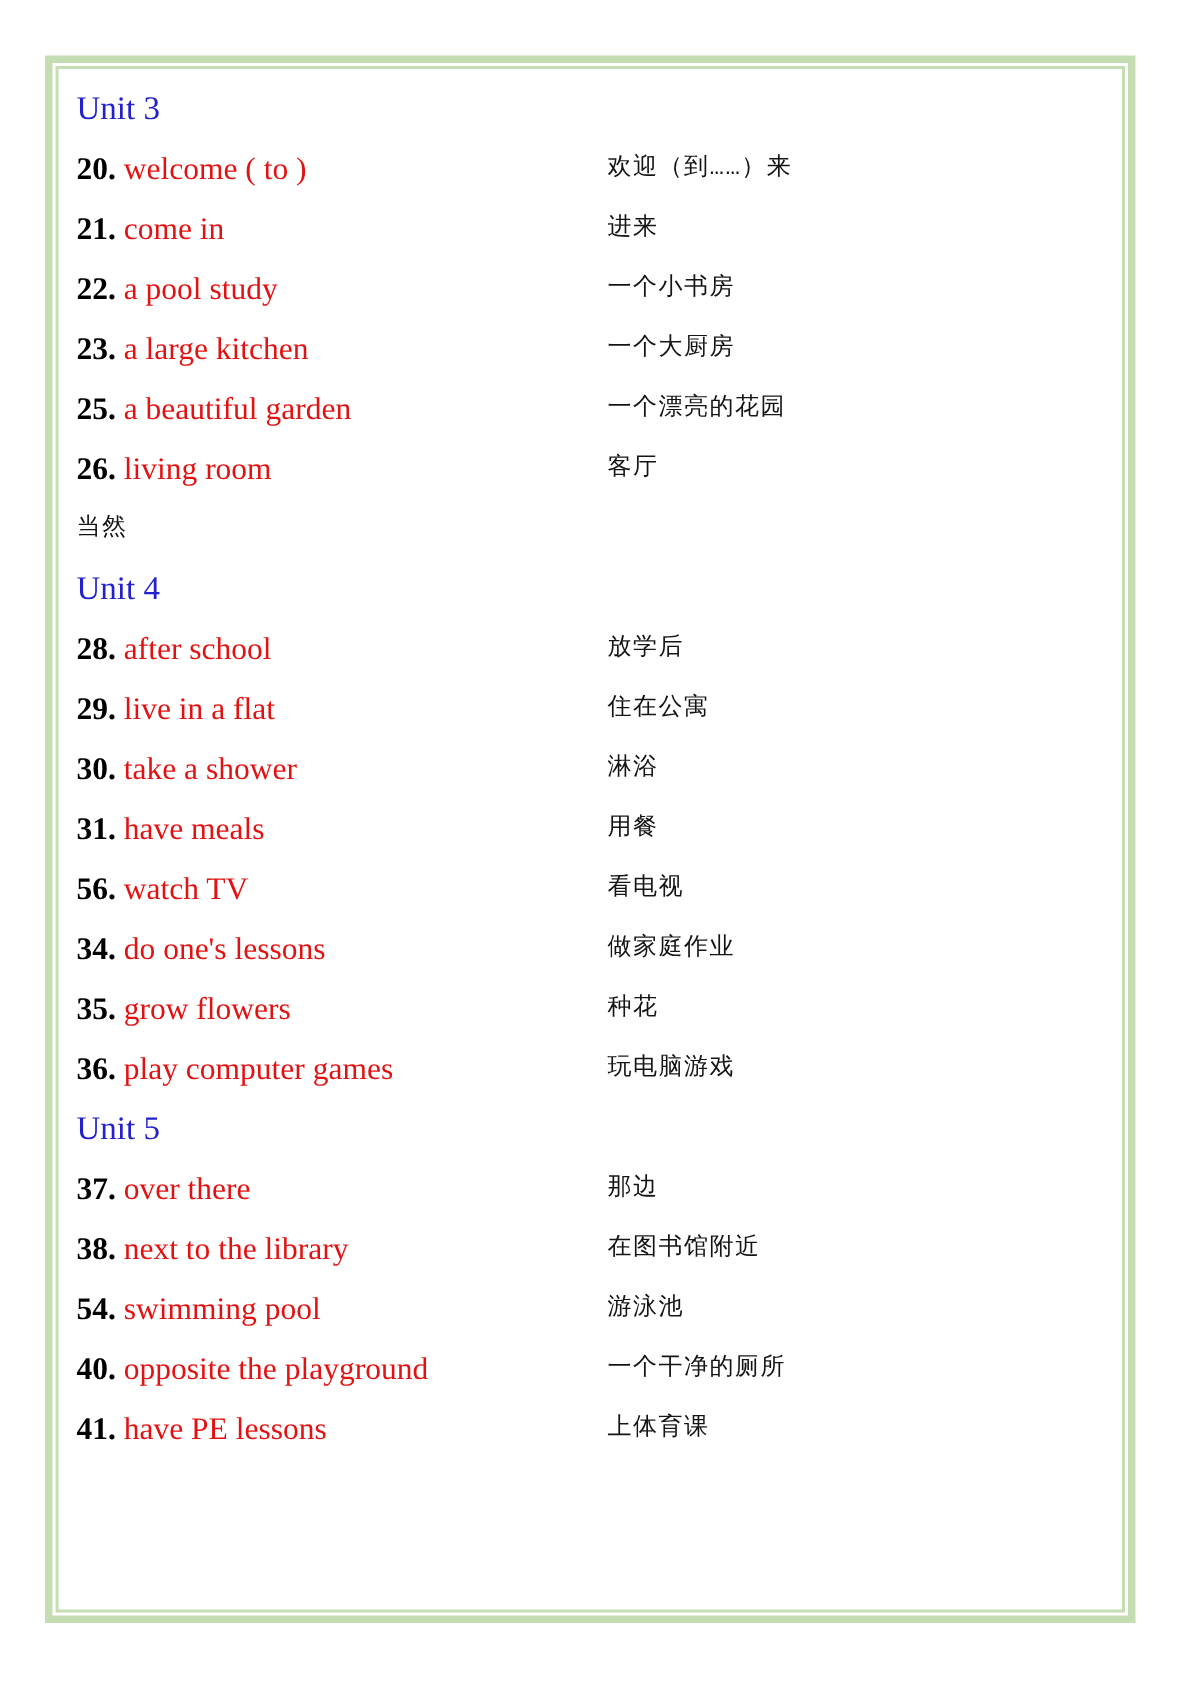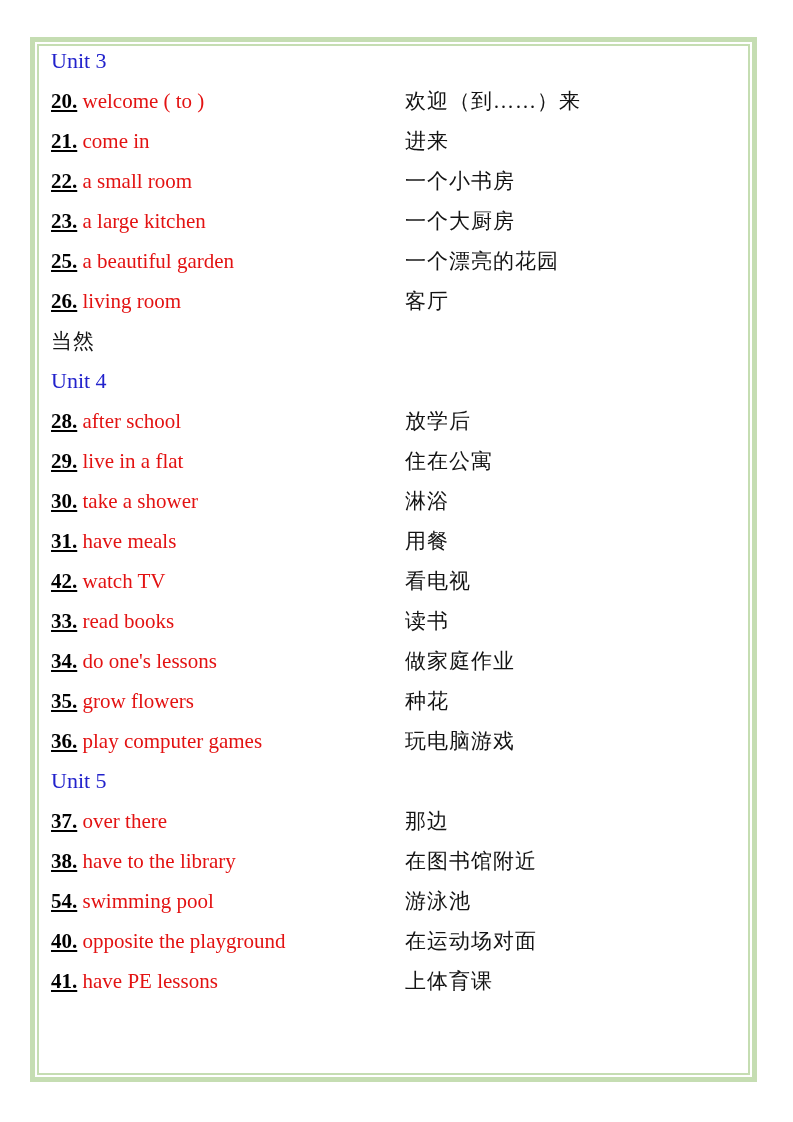--- a/index.html
+++ b/index.html
@@ -35,21 +35,21 @@
     border: 5px solid var(--border-color);
   }
   .border-inner {
     position: absolute;
     inset: 2px;
     border: 2px solid var(--border-color);
   }
   .content {
     position: absolute;
     left: 51px;
-    top: 41px;
+    top: 52px;
     width: 690px;
   }
   .unit {
     height: 40px;
     line-height: 40px;
     font-size: 22px;
     color: var(--unit-color);
     white-space: nowrap;
   }
   .row {
@@ -59,28 +59,27 @@
     white-space: nowrap;
   }
   .en-cell {
     width: 354px;
     flex: 0 0 354px;
     font-size: 21px;
   }
   .num {
     font-weight: bold;
     color: var(--number-color);
-    text-decoration: underline;
   }
   .en {
     color: var(--english-color);
   }
   .zh {
-    font-family: Liberation Serif, serif;
-    font-size: 21px;
+    font-family: Liberation Mono, monospace;
+    font-size: 16px;
     color: var(--chinese-color);
     letter-spacing: 1px;
     text-align: right;
   }
 </style>
 </head>
 <body>
 
 <div class="sheet">
   <div class="border-outer">
@@ -90,21 +89,21 @@
       <div class="unit">Unit 3</div>
       <div class="row">
         <span class="en-cell"><span class="num">20.</span> <span class="en">welcome ( to )</span></span>
         <span class="zh">欢迎（到……）来</span>
       </div>
       <div class="row">
         <span class="en-cell"><span class="num">21.</span> <span class="en">come in</span></span>
         <span class="zh">进来</span>
       </div>
       <div class="row">
-        <span class="en-cell"><span class="num">22.</span> <span class="en">a small room</span></span>
+        <span class="en-cell"><span class="num">22.</span> <span class="en">a pool study</span></span>
         <span class="zh">一个小书房</span>
       </div>
       <div class="row">
         <span class="en-cell"><span class="num">23.</span> <span class="en">a large kitchen</span></span>
         <span class="zh">一个大厨房</span>
       </div>
       <div class="row">
         <span class="en-cell"><span class="num">25.</span> <span class="en">a beautiful garden</span></span>
         <span class="zh">一个漂亮的花园</span>
       </div>
@@ -126,54 +125,50 @@
       </div>
       <div class="row">
         <span class="en-cell"><span class="num">30.</span> <span class="en">take a shower</span></span>
         <span class="zh">淋浴</span>
       </div>
       <div class="row">
         <span class="en-cell"><span class="num">31.</span> <span class="en">have meals</span></span>
         <span class="zh">用餐</span>
       </div>
       <div class="row">
-        <span class="en-cell"><span class="num">42.</span> <span class="en">watch TV</span></span>
+        <span class="en-cell"><span class="num">56.</span> <span class="en">watch TV</span></span>
         <span class="zh">看电视</span>
-      </div>
-      <div class="row">
-        <span class="en-cell"><span class="num">33.</span> <span class="en">read books</span></span>
-        <span class="zh">读书</span>
       </div>
       <div class="row">
         <span class="en-cell"><span class="num">34.</span> <span class="en">do one's lessons</span></span>
         <span class="zh">做家庭作业</span>
       </div>
       <div class="row">
         <span class="en-cell"><span class="num">35.</span> <span class="en">grow flowers</span></span>
         <span class="zh">种花</span>
       </div>
       <div class="row">
         <span class="en-cell"><span class="num">36.</span> <span class="en">play computer games</span></span>
         <span class="zh">玩电脑游戏</span>
       </div>
       <div class="unit">Unit 5</div>
       <div class="row">
         <span class="en-cell"><span class="num">37.</span> <span class="en">over there</span></span>
         <span class="zh">那边</span>
       </div>
       <div class="row">
-        <span class="en-cell"><span class="num">38.</span> <span class="en">have to the library</span></span>
+        <span class="en-cell"><span class="num">38.</span> <span class="en">next to the library</span></span>
         <span class="zh">在图书馆附近</span>
       </div>
       <div class="row">
         <span class="en-cell"><span class="num">54.</span> <span class="en">swimming pool</span></span>
         <span class="zh">游泳池</span>
       </div>
       <div class="row">
         <span class="en-cell"><span class="num">40.</span> <span class="en">opposite the playground</span></span>
-        <span class="zh">在运动场对面</span>
+        <span class="zh">一个干净的厕所</span>
       </div>
       <div class="row">
         <span class="en-cell"><span class="num">41.</span> <span class="en">have PE lessons</span></span>
         <span class="zh">上体育课</span>
       </div>
     </div>
 </div>
 
 </body></html>

